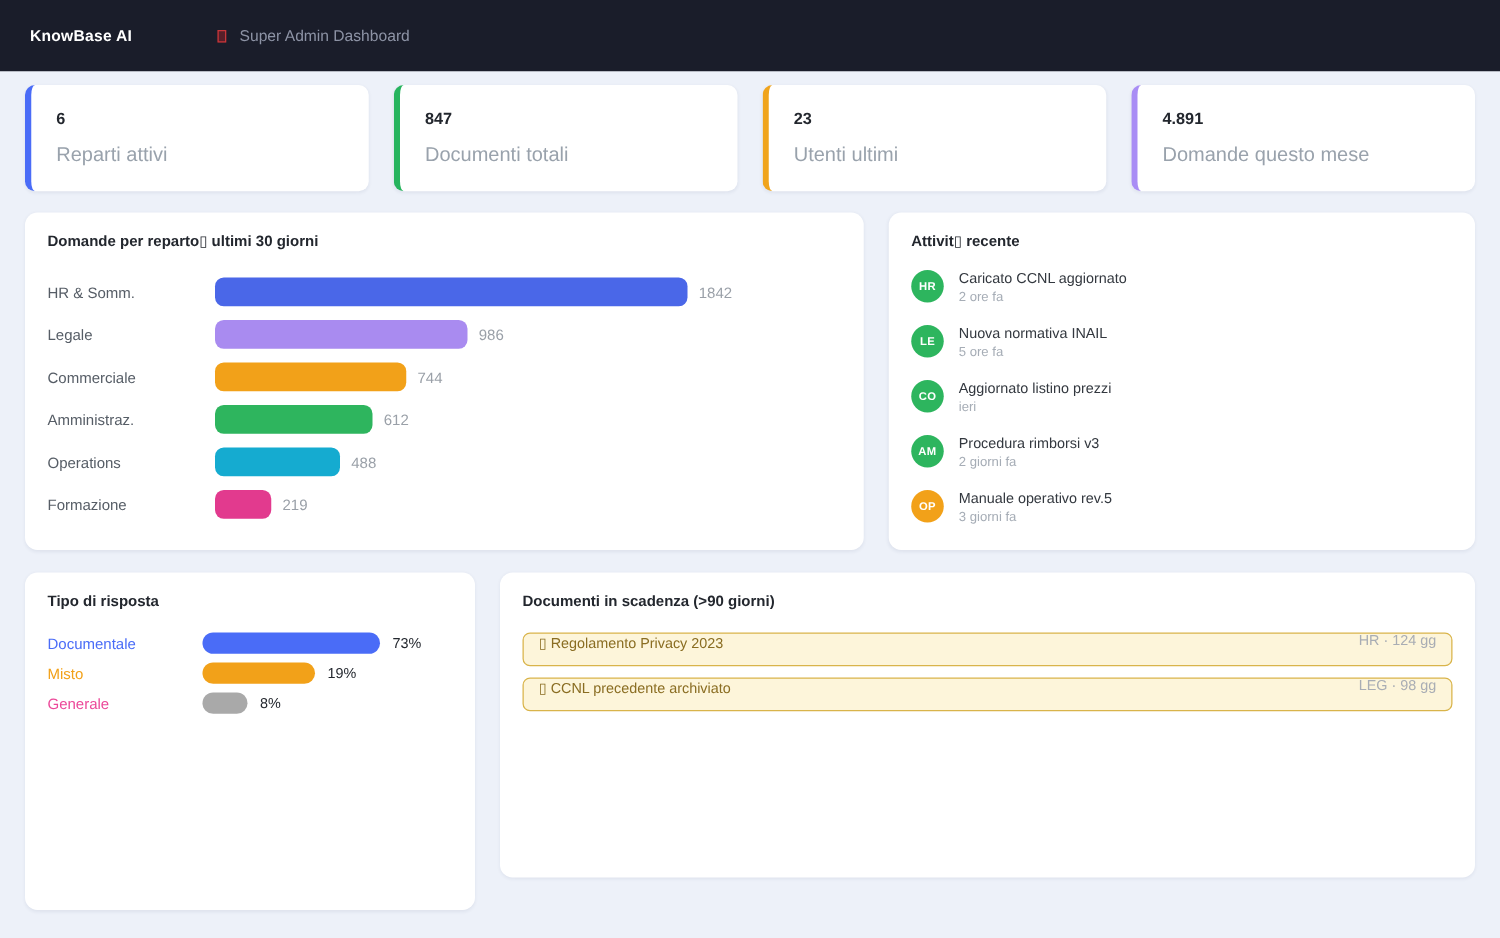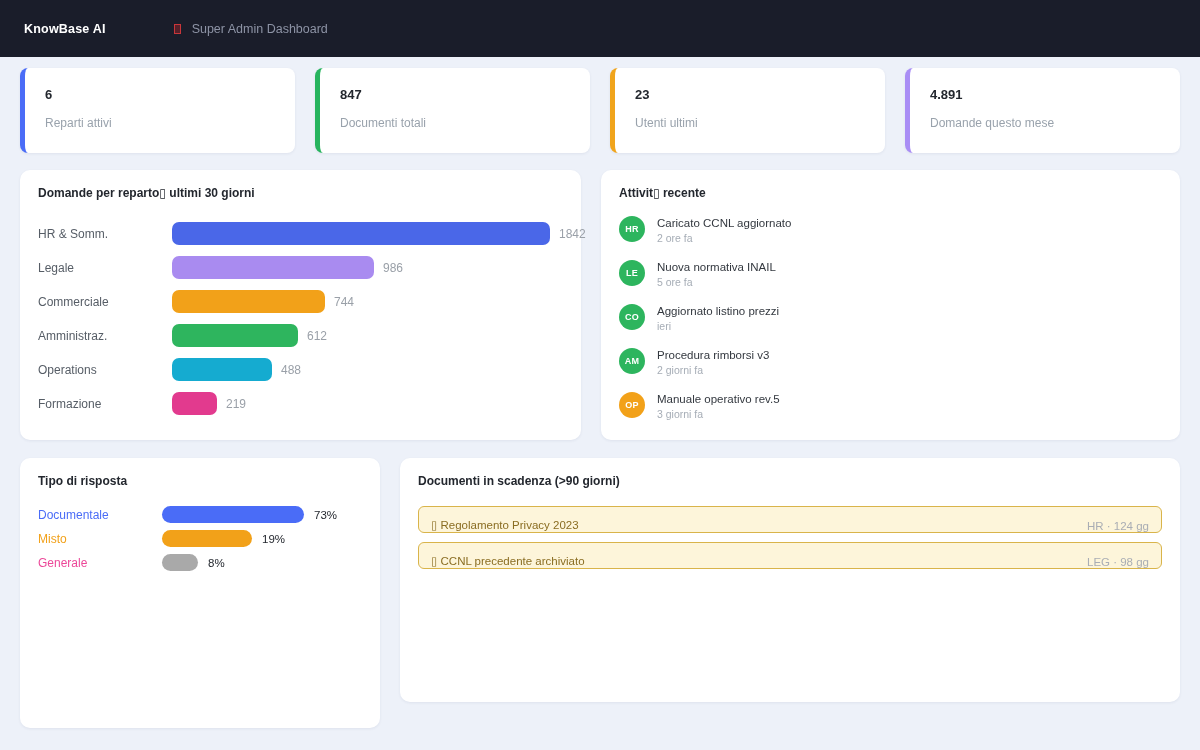--- a/index.html
+++ b/index.html
@@ -27,33 +27,33 @@
 
   
   .stats-row { display:grid; grid-template-columns:repeat(4,1fr); gap:20px; }
   .stat-card {
     height:85px; background:#ffffff; border-radius:8px;
     border-left:5px solid #4a6cf7;
     padding:19px 20px 0;
     box-shadow:0 1px 3px rgba(25,39,80,.07);
   }
   .stat-value { font-size:13px; font-weight:700; color:#23272e; }
-  .stat-label { margin-top:14px; font-size:12px; color:#99a2ac; }
+  .stat-label { margin-top:14px; font-size:16px; color:#99a2ac; }
 
   
   .row1 { display:flex; gap:20px; margin-top:17px; }
   .row2 { display:flex; gap:20px; margin-top:18px; }
   .panel {
     background:#ffffff; border-radius:10px;
     box-shadow:0 1px 3px rgba(25,39,80,.07);
     padding:16px 18px;
   }
   .panel-title { font-size:12px; font-weight:700; color:#23272e; }
 
-  .panel-dept { width:561px; height:270px; }
+  .panel-dept { width:671px; height:270px; }
   .panel-activity { flex:1; height:270px; }
   .panel-resp { width:360px; height:270px; }
   .panel-exp { flex:1; height:244px; }
 
   
   .dept-rows { margin-top:22px; }
   .bar-row { display:flex; align-items:center; height:23px; margin-bottom:11px; }
   .bar-label { width:134px; font-size:12px; color:#565d66; flex:none; }
   .bar-fill { height:23px; border-radius:7px; flex:none; }
   .bar-value { margin-left:9px; font-size:12px; color:#9aa0a8; white-space:nowrap; }
@@ -74,21 +74,21 @@
   .resp-rows { margin-top:18px; }
   .resp-row { display:flex; align-items:center; height:17px; margin-bottom:7px; }
   .resp-label { width:124px; font-size:12px; flex:none; }
   .resp-bar { height:17px; border-radius:9px; flex:none; }
   .resp-value { margin-left:10px; font-size:11.5px; color:#23272e; }
 
   
   .doc-list { margin-top:18px; }
   .doc-item {
     height:27px; margin-bottom:9px; padding:0 12px;
-    display:flex; align-items:flex-end; justify-content:space-between;
+    display:flex; align-items:flex-start; justify-content:space-between;
     background:#fdf5da; border:1px solid #d9b44a; border-radius:6px;
     cursor:pointer;
   }
   .doc-name { font-size:11.5px; color:#8a6d22; }
   .doc-meta { font-size:11.5px; color:#a9adb4; }
 </style>
 </head>
 <body>
 
 <header class="app-header">

